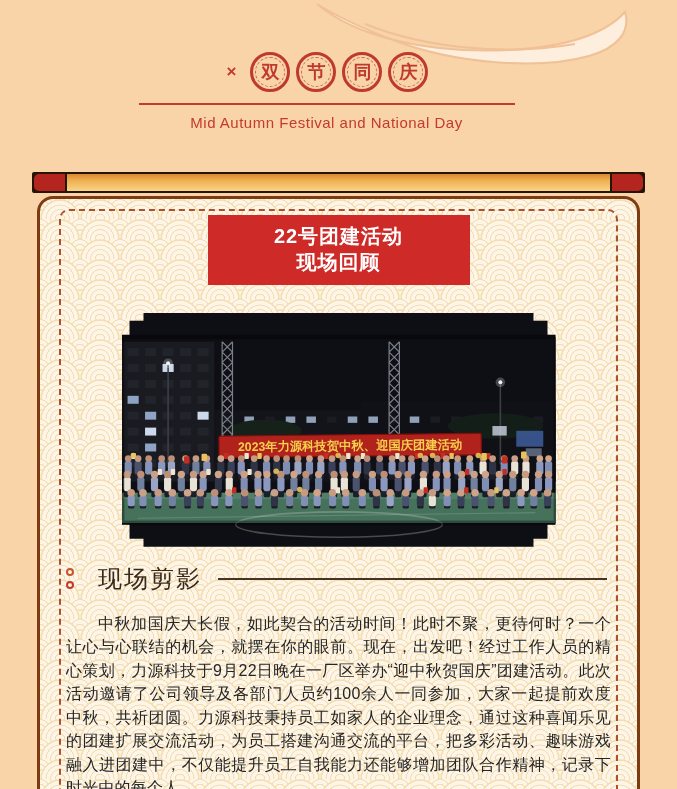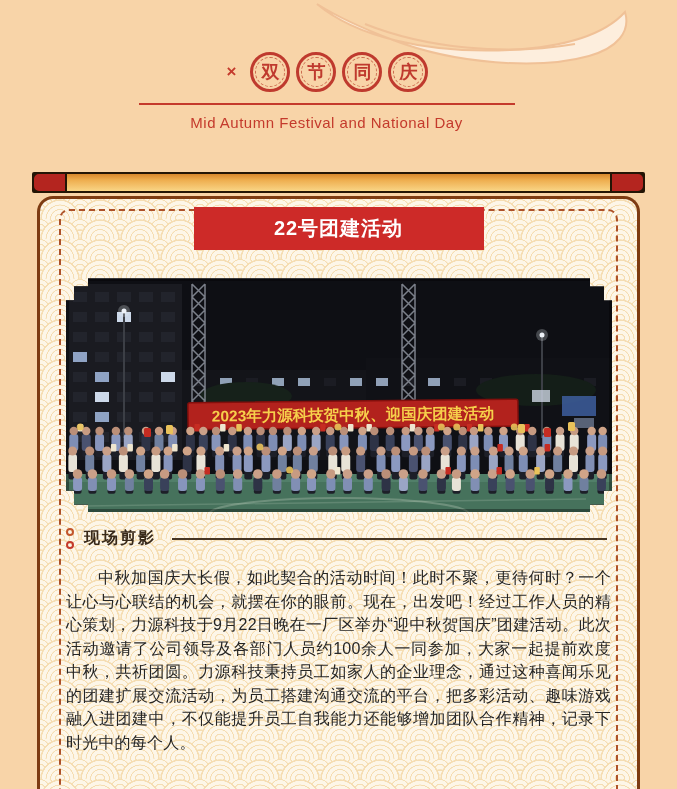--- a/index.html
+++ b/index.html
@@ -54,42 +54,42 @@
     background-size:40px 20px;
     background-position:0 0, 20px 10px;
   }
   .card-dashes {
     position:absolute; left:19px; right:19px; top:10px; bottom:-10px;
     border:2px dashed #ad5128; border-radius:10px; pointer-events:none;
   }
   .card-inner { position:relative; padding:8px 26px 0; }
   
   .event-banner {
-    width:290px; margin:0 auto; background:#cd2a28; color:#ffffff;
+    width:262px; margin:8px auto; background:#cd2a28; color:#ffffff;
     text-align:center; padding:8px 4px 9px;
   }
   .event-banner .bl { font-size:20px; font-weight:bold; line-height:1.32; letter-spacing:1px; }
   
   .photo {
-    margin:28px auto 0; width:546px; height:234px; position:relative;
+    margin:28px auto 0; width:434px; height:234px; position:relative;
     clip-path:polygon(
       0 22px, 8px 22px, 8px 8px, 22px 8px, 22px 0,
       calc(100% - 22px) 0, calc(100% - 22px) 8px, calc(100% - 8px) 8px, calc(100% - 8px) 22px, 100% 22px,
       100% calc(100% - 22px), calc(100% - 8px) calc(100% - 22px), calc(100% - 8px) calc(100% - 8px),
       calc(100% - 22px) calc(100% - 8px), calc(100% - 22px) 100%,
       22px 100%, 22px calc(100% - 8px), 8px calc(100% - 8px), 8px calc(100% - 22px), 0 calc(100% - 22px));
     background:#0e0f14;
   }
   .photo svg { display:block; width:100%; height:100%; }
   
   .section-head { display:flex; align-items:center; margin-top:16px; }
   .rings { display:flex; flex-direction:column; gap:5px; margin-right:10px; }
   .ring { width:8px; height:8px; border:2px solid #c2562c; border-radius:50%; }
   .ring.r2 { border-color:#c43a2c; }
-  .section-title { font-size:16px; font-weight:bold; color:#38291a; letter-spacing:2px; }
+  .section-title { font-size:24px; font-weight:normal; color:#38291a; letter-spacing:2px;margin-left:14px; }
   .section-rule { flex:1; height:2px; background:#463523; margin-left:16px; margin-right:4px; }
   
   .article {
     margin-top:17px; font-size:16px; line-height:23.5px; color:#252525;
     text-align:justify; text-indent:2em; letter-spacing:.2px;
   }
 </style>
 </head>
 <body>
 
@@ -126,20 +126,21 @@
   <div class="rod-cap left"></div>
   <div class="rod-cap right"></div>
 </div>
 
 <div class="card">
   <div class="card-dashes"></div>
   <div class="card-inner">
 
     <div class="event-banner">
       <div class="bl">22号团建活动</div>
+      <div class="bl">现场回顾</div>
     </div>
 
     <div class="photo">
       <svg viewBox="0 0 546 234">
         <rect x="0" y="0" width="546" height="234" fill="#0e0f14"></rect>
 
         <rect x="0" y="6" width="116" height="176" fill="#1a1b21"></rect>
         <g id="left-windows">
             <rect x="7" y="14" width="14" height="10" fill="#22242c"></rect>
             <rect x="29" y="14" width="14" height="10" fill="#22242c"></rect>

